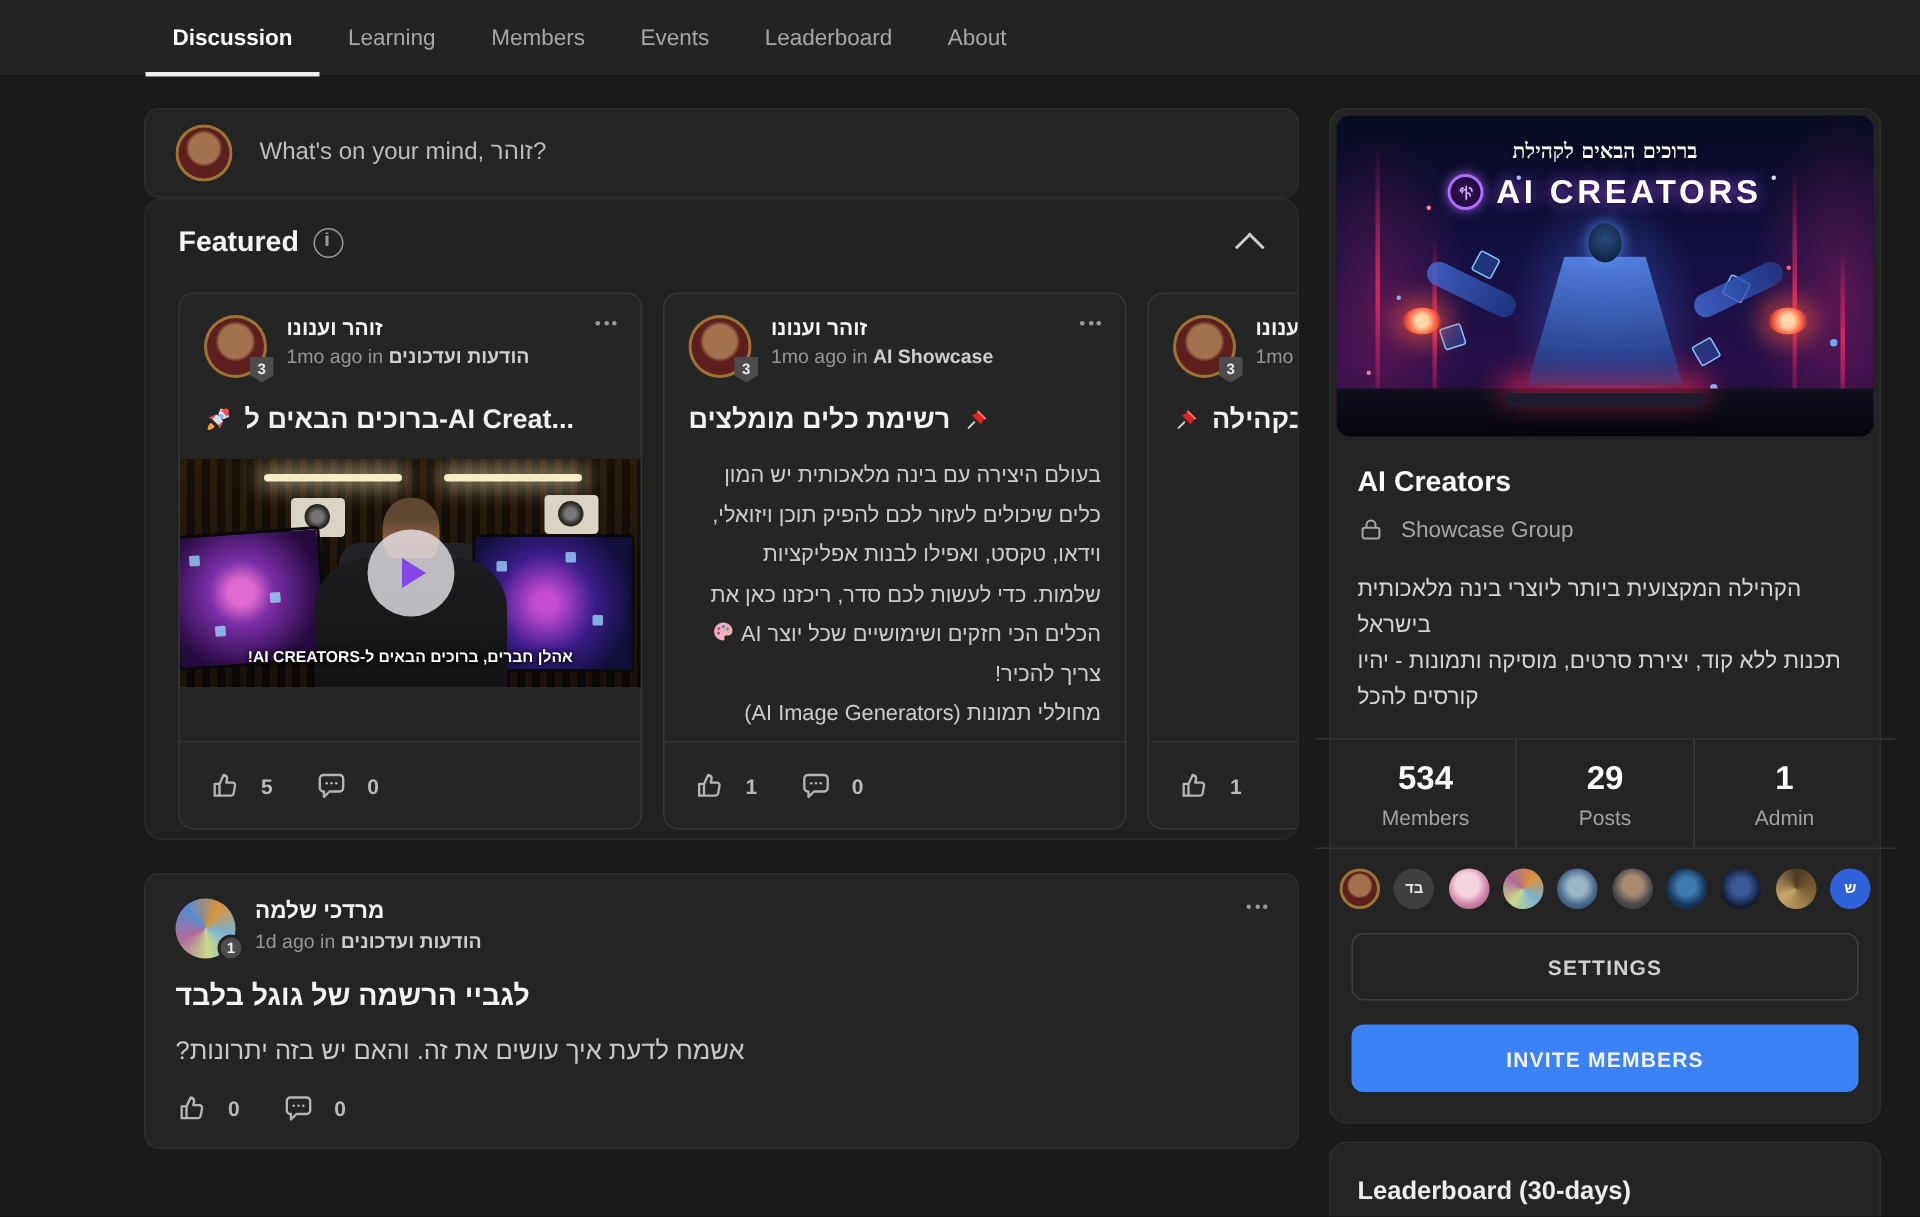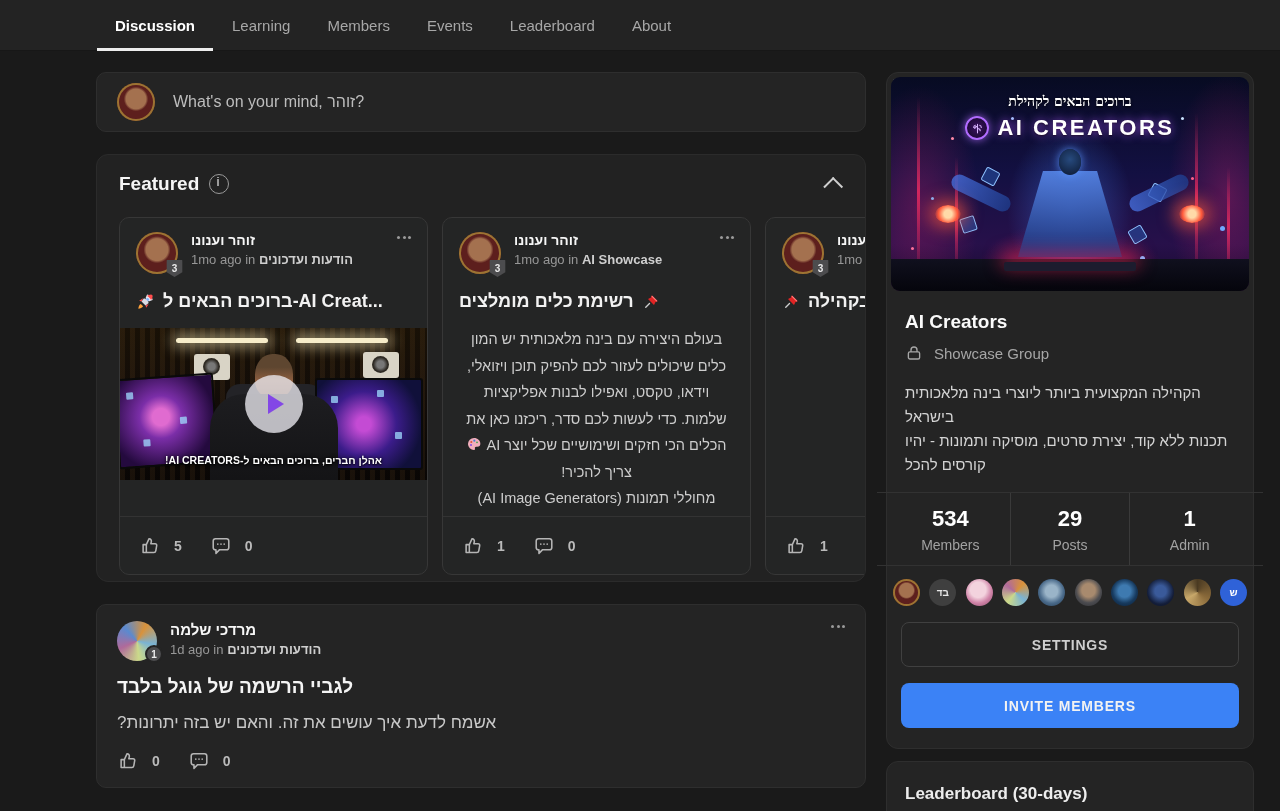--- a/index.html
+++ b/index.html
@@ -15,21 +15,21 @@
   
   .main{position:absolute;left:96px;top:72px;width:770px;}
   .card{background:#242424;border:1px solid #2e2e2e;border-radius:10px;box-sizing:border-box;}
   .composer{height:60px;display:flex;align-items:center;gap:18px;padding:0 20px;}
   .av{border-radius:50%;flex:none;}
   .av-zohar{background:radial-gradient(circle at 50% 42%,#a4714f 0 34%,#5d1f1d 42% 72%,#2a0c0c 100%);
             box-shadow:0 0 0 2px #9c7433 inset;}
   .av-mosaic{background:conic-gradient(from 30deg,#d9923a,#7ab3d4,#cbd98a,#b06a9a,#5a8ad0,#d9923a);}
   .composer-ph{color:#bdbdbd;font-size:16px;}
   
-  .featured{margin-top:22px;background:#222222;border:1px solid #2b2b2b;border-radius:12px;
+  .featured{background:#222222;border:1px solid #2b2b2b;border-radius:12px;
             height:428px;padding:18px 22px;box-sizing:border-box;overflow:hidden;}
   .fhead{display:flex;align-items:center;gap:10px;}
   .fhead .ttl{font-size:19px;font-weight:700;color:#f5f5f5;}
   .icon-info{width:18px;height:18px;border:1.6px solid #9a9a9a;border-radius:50%;position:relative;}
   .icon-info::after{content:"";position:absolute;left:7px;top:4px;width:1.8px;height:7px;background:#9a9a9a;}
   .icon-info::before{content:"";position:absolute;left:7px;top:1.5px;width:1.8px;height:1.8px;background:#9a9a9a;}
   .chev{margin-left:auto;width:12px;height:12px;border-left:2px solid #cfcfcf;border-top:2px solid #cfcfcf;
         transform:rotate(45deg) translateY(4px);}
   .cards{display:flex;gap:14px;margin-top:22px;margin-right:-22px;}
   .fcard{position:relative;flex:none;width:309px;height:358px;background:#242525;border:1px solid #373737;
@@ -41,21 +41,21 @@
       clip-path:polygon(50% 100%,96% 74%,96% 6%,4% 6%,4% 74%);border-radius:3px;}
   .badge-circle{position:absolute;right:-6px;bottom:-2px;width:18px;height:18px;border-radius:50%;background:#4c4c4e;
       border:2px solid #242424;color:#ececec;font-size:10px;font-weight:700;display:flex;align-items:center;justify-content:center;box-sizing:border-box;}
   .cname{font-size:14px;font-weight:700;color:#f6f6f6;direction:rtl;text-align:left;}
   .cmeta{font-size:13px;color:#979797;margin-top:4px;white-space:nowrap;}
   .cmeta b{color:#cfcfcf;}
   .dots3{display:flex;gap:2.5px;margin-left:auto;padding-top:4px;cursor:pointer;}
   .dots3 i{width:3px;height:3px;border-radius:50%;background:#9a9a9a;}
   .ctitle{margin:17px 16px 0;font-size:18px;font-weight:700;color:#f2f2f2;white-space:nowrap;overflow:hidden;
           display:flex;align-items:center;gap:8px;}
-  .cbody{margin:14px 16px 0;font-size:14.5px;line-height:26.5px;color:#cdcdcd;direction:rtl;text-align:center;}
+  .cbody{margin:14px 16px 0;font-size:14.5px;line-height:26.5px;color:#cdcdcd;direction:rtl;text-align:right;}
   .cbody3{margin:14px 16px 0;font-size:14.5px;line-height:27px;color:#cdcdcd;direction:rtl;text-align:right;}
   .cfoot{position:absolute;left:0;right:0;bottom:0;height:57px;border-top:1px solid #333333;
          display:flex;align-items:center;padding:0 19px;color:#bababa;font-size:14px;font-weight:600;}
   .cfoot .cnt{margin:0 28px 0 13px;}
   .icn{width:22px;height:22px;stroke:#b5b5b5;fill:none;stroke-width:1.7;stroke-linejoin:round;stroke-linecap:round;}
   
   .vthumb{position:absolute;left:0;right:0;top:110px;height:152px;overflow:hidden;background:
      linear-gradient(180deg,#211608 0%,#18100a 45%,#0c0806 100%);}
   .v-slats{position:absolute;inset:0;background:
      repeating-linear-gradient(90deg,rgba(70,50,25,.45) 0 5px,rgba(0,0,0,.5) 5px 10px);opacity:.5;}

